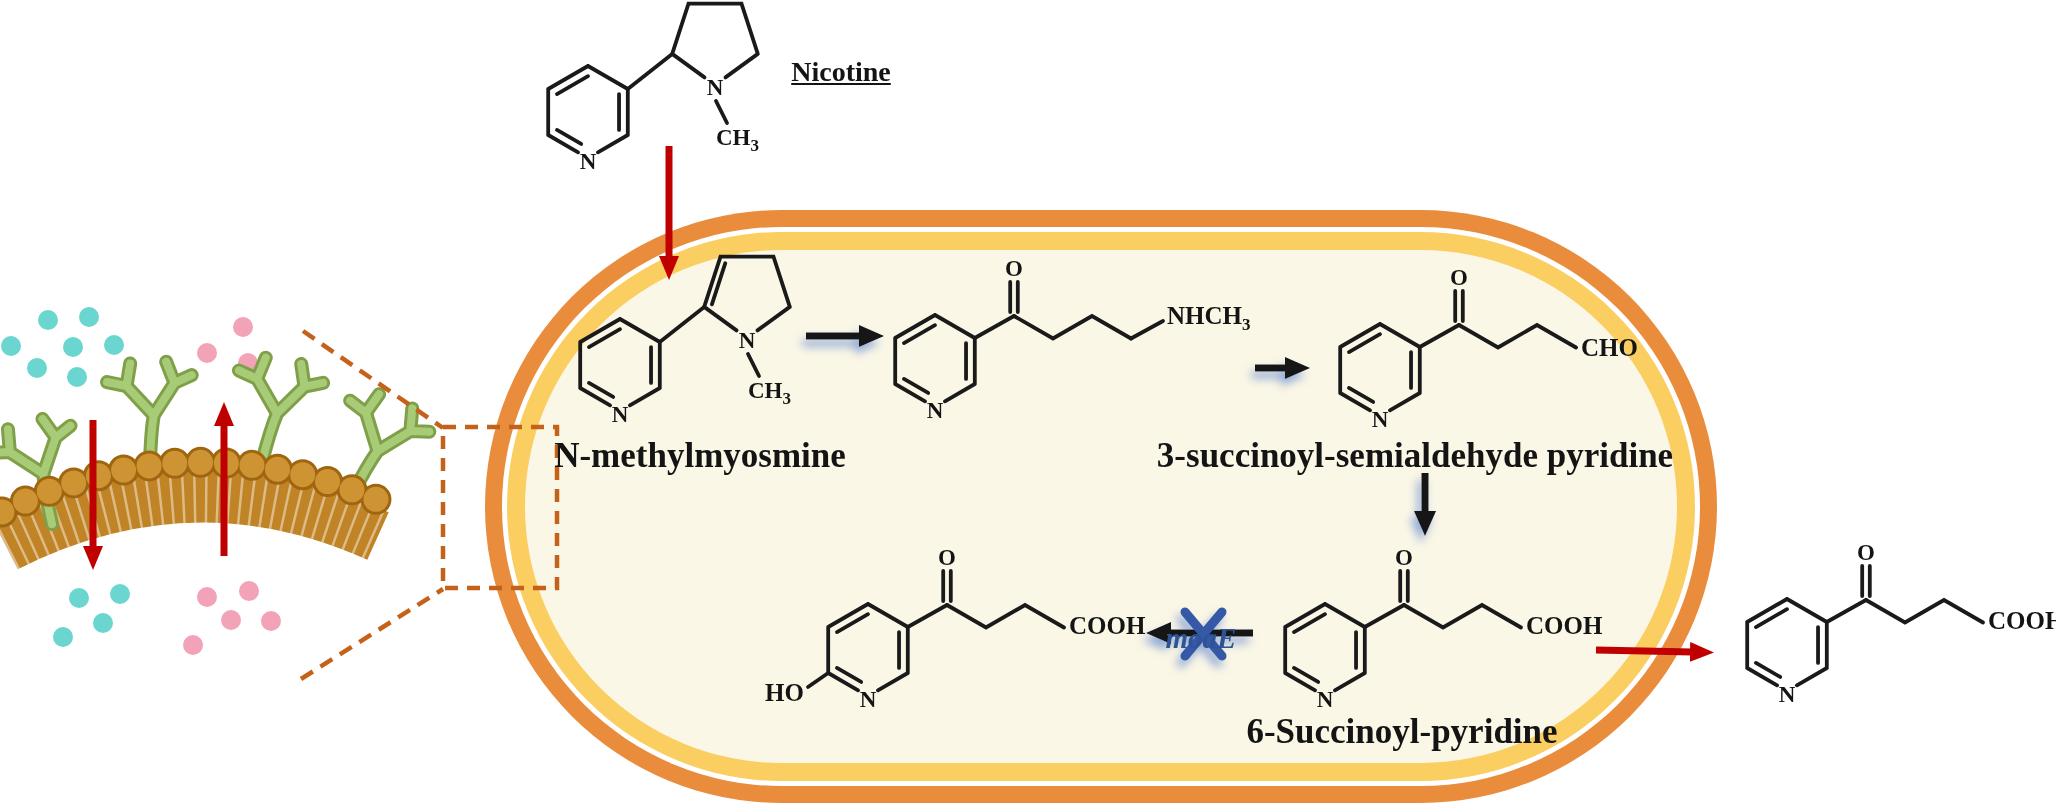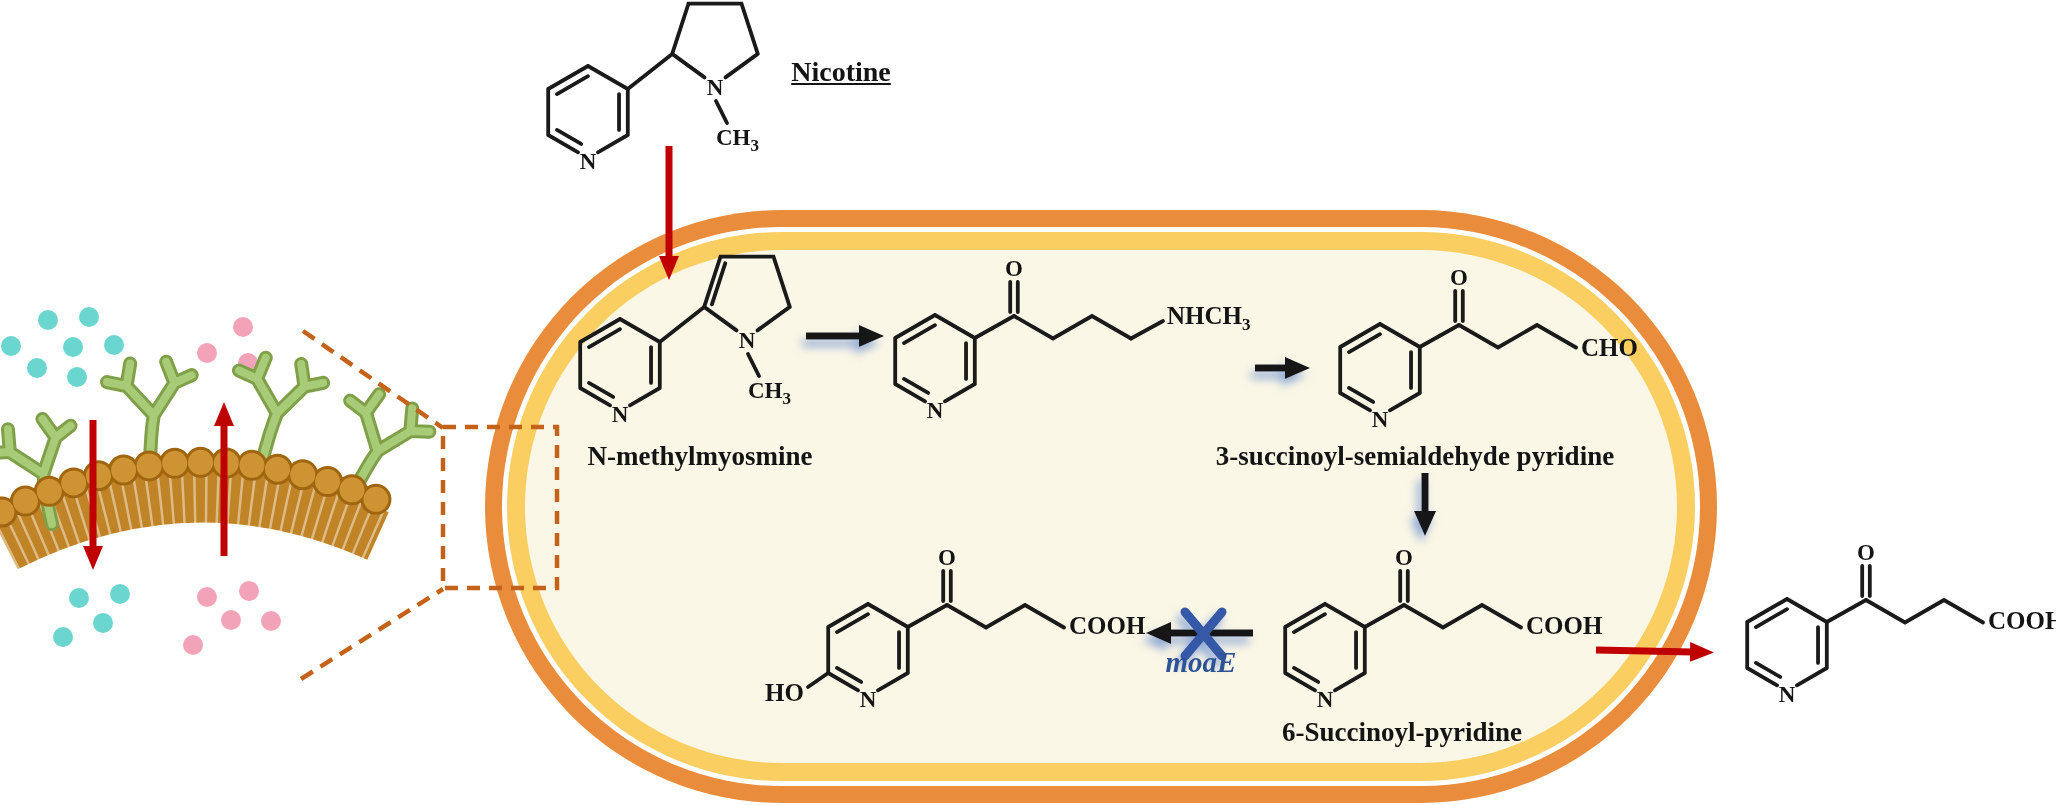--- a/index.html
+++ b/index.html
@@ -12,21 +12,21 @@
   .cell .inner{position:absolute;inset:22px;background:#FBCE62;border-radius:279px;}
   .cell .cyto{position:absolute;inset:40px;background:#FBF7E6;border-radius:261px;}
   
   svg.art{position:absolute;left:0;top:0;width:2056px;height:805px;pointer-events:none;}
   .bond{stroke:#1a1a1a;stroke-width:3.8;fill:none;stroke-linecap:round;}
   .atom{font:bold 23px "Liberation Serif","DejaVu Serif",serif;fill:#141414;}
   .term{font:bold 25px "Liberation Serif","DejaVu Serif",serif;fill:#141414;}
   .sub{font-size:17px;}
   
   .mol-label{position:absolute;transform:translate(-50%,-50%);white-space:nowrap;
-             font-weight:bold;font-size:27px;color:#141414;}
+             font-weight:bold;font-size:35px;color:#141414;}
   .nico-label{font-size:28px;text-decoration:underline;}
   .moae-label{position:absolute;transform:translate(-50%,-50%);white-space:nowrap;
               font-weight:bold;font-style:italic;font-size:29px;color:#2F5496;}
 </style>
 </head>
 <body>
 
 <div class="canvas">
 
   <div class="cell">
@@ -179,14 +179,14 @@
       <use href="#pyr"></use>
         <use href="#acyl"></use>
       <text class="term" x="263" y="119">COOH</text>
     </g>
   </svg>
 
   <div class="mol-label nico-label" style="left:841px;top:72px">Nicotine</div>
   <div class="mol-label" style="left:700px;top:456px">N-methylmyosmine</div>
   <div class="mol-label" style="left:1415px;top:456px">3-succinoyl-semialdehyde pyridine</div>
   <div class="mol-label" style="left:1402px;top:732px">6-Succinoyl-pyridine</div>
-  <div class="moae-label" style="left:1201px;top:662px">moaE</div>
+  <div class="moae-label" style="left:1201px;top:638px">moaE</div>
 </div>
 
 </body></html>

